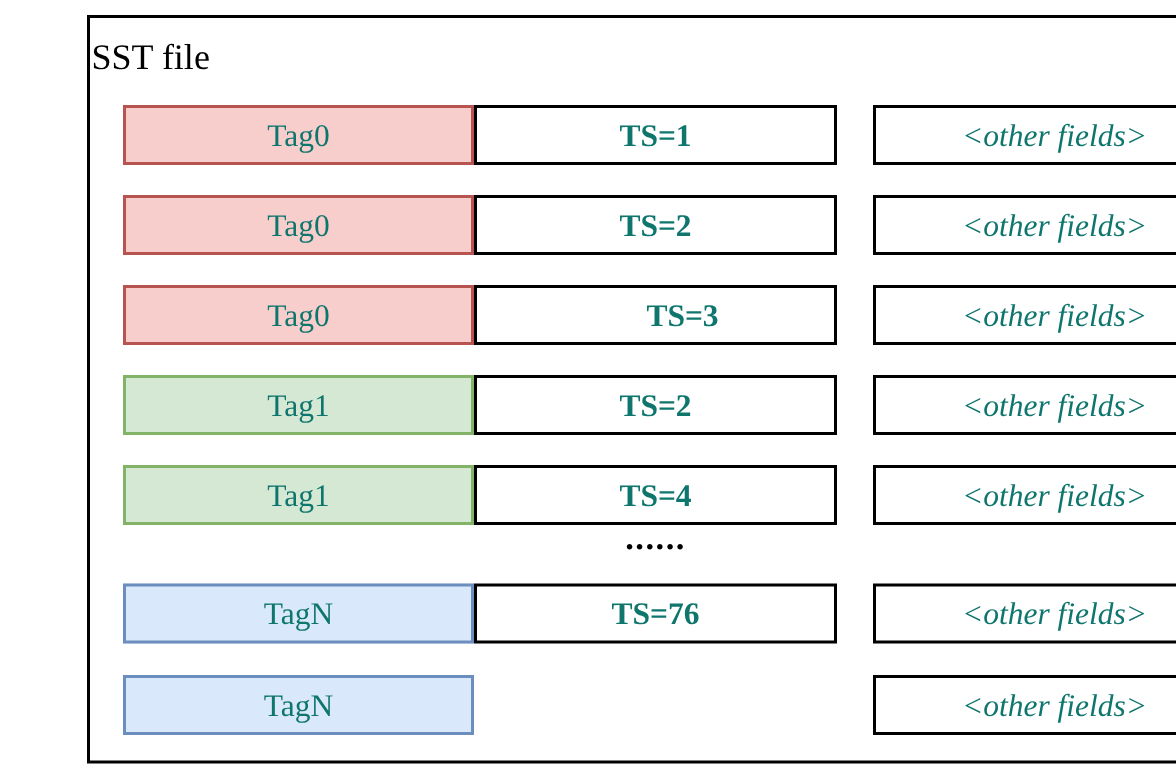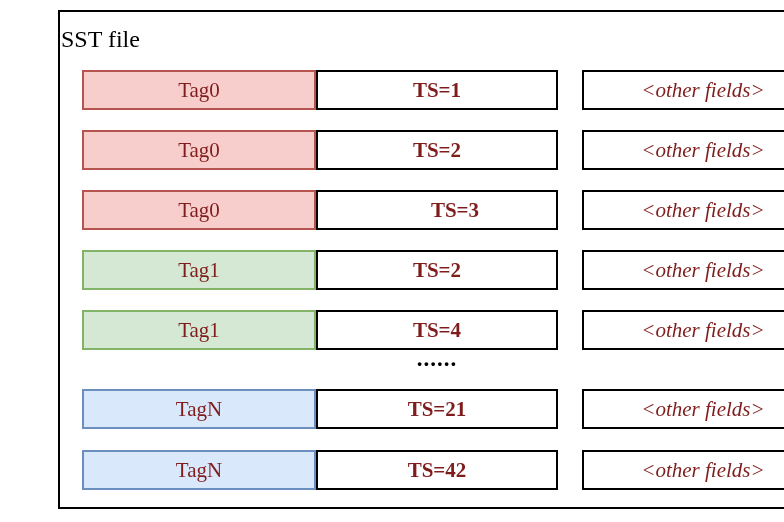--- a/index.html
+++ b/index.html
@@ -42,21 +42,21 @@
   }
   .cell {
     position: absolute;
     top: 0;
     height: 40px;
     box-sizing: border-box;
     display: flex;
     align-items: center;
     justify-content: center;
     font-size: 21px;
-    color: #7f1d1d;
+    color: #0f766e;
     border: 2px solid #000000;
     background: #ffffff;
     white-space: nowrap;
   }
   .cell.tag   { left: 34px;  width: 234px; }
   .cell.ts    { left: 268px; width: 242px; font-weight: bold; }
   .cell.other { left: 534px; width: 242px; font-style: italic; }
   .ellipsis {
     position: absolute;
     left: 268px;
@@ -99,24 +99,23 @@
         <div class="cell ts" style="background: rgb(255, 255, 255); border-color: rgb(0, 0, 0);">TS=2</div>
         <div class="cell other" style="background: rgb(255, 255, 255); border-color: rgb(0, 0, 0);">&lt;other fields&gt;</div>
       </div>
       <div class="row" style="top: 310px;">
         <div class="cell tag" style="background: rgb(213, 232, 212); border-color: rgb(130, 179, 102);">Tag1</div>
         <div class="cell ts" style="background: rgb(255, 255, 255); border-color: rgb(0, 0, 0); text-align: center;">TS=4</div>
         <div class="cell other" style="background: rgb(255, 255, 255); border-color: rgb(0, 0, 0);">&lt;other fields&gt;</div>
       </div>
       <div class="row" style="top: 389px;">
         <div class="cell tag" style="background: rgb(218, 232, 252); border-color: rgb(108, 142, 191);">TagN</div>
-        <div class="cell ts" style="background: rgb(255, 255, 255); border-color: rgb(0, 0, 0);">TS=21</div>
+        <div class="cell ts" style="background: rgb(255, 255, 255); border-color: rgb(0, 0, 0);">TS=76</div>
         <div class="cell other" style="background: rgb(255, 255, 255); border-color: rgb(0, 0, 0);">&lt;other fields&gt;</div>
       </div>
       <div class="row" style="top: 450px;">
         <div class="cell tag" style="background: rgb(218, 232, 252); border-color: rgb(108, 142, 191);">TagN</div>
-        <div class="cell ts" style="background: rgb(255, 255, 255); border-color: rgb(0, 0, 0);">TS=42</div>
         <div class="cell other" style="background: rgb(255, 255, 255); border-color: rgb(0, 0, 0);">&lt;other fields&gt;</div>
       </div>
     </div>
 
   <div class="ellipsis">......</div>
 </div>
 
 </body></html>

